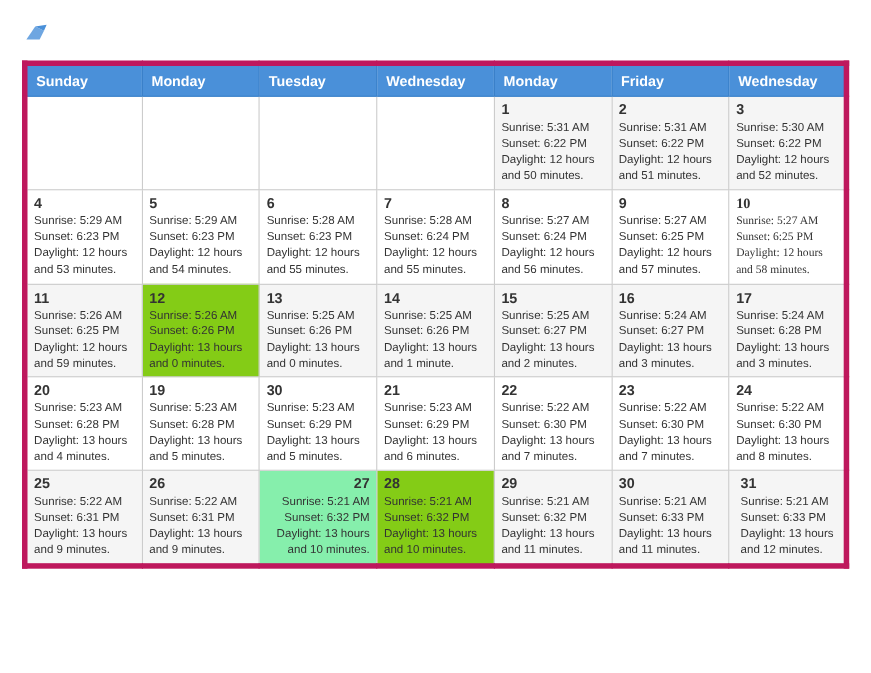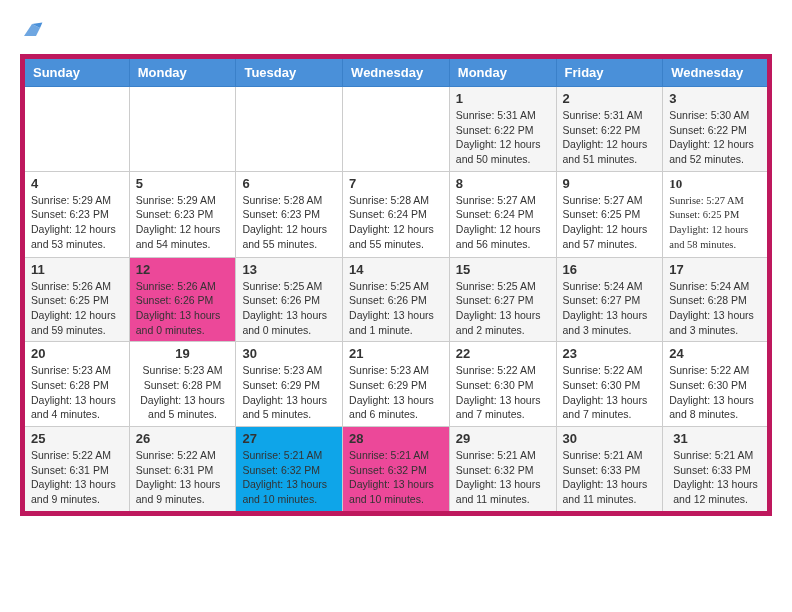--- a/index.html
+++ b/index.html
@@ -198,21 +198,21 @@
         </td>
       </tr>
       <tr>
         <td style="background: rgb(245, 245, 245);">
           <span class="day-number">11</span>
           <div class="day-info" style="white-space: pre-line;">Sunrise: 5:26 AM
 Sunset: 6:25 PM
 Daylight: 12 hours
 and 59 minutes.</div>
         </td>
-        <td style="background: #ec4899;">
+        <td style="background: #84cc16;">
           <span class="day-number">12</span>
           <div class="day-info" style="white-space: pre-line;">Sunrise: 5:26 AM
 Sunset: 6:26 PM
 Daylight: 13 hours
 and 0 minutes.</div>
         </td>
         <td style="background: rgb(245, 245, 245);">
           <span class="day-number">13</span>
           <div class="day-info" style="white-space: pre-line;">Sunrise: 5:25 AM
 Sunset: 6:26 PM
@@ -249,21 +249,21 @@
         </td>
       </tr>
       <tr>
         <td style="background: rgb(255, 255, 255);">
           <span class="day-number">20</span>
           <div class="day-info" style="white-space: pre-line;">Sunrise: 5:23 AM
 Sunset: 6:28 PM
 Daylight: 13 hours
 and 4 minutes.</div>
         </td>
-        <td style="background: rgb(255, 255, 255); text-align: center;">
+        <td style="background: rgb(255, 255, 255);">
           <span class="day-number">19</span>
           <div class="day-info" style="white-space: pre-line;">Sunrise: 5:23 AM
 Sunset: 6:28 PM
 Daylight: 13 hours
 and 5 minutes.</div>
         </td>
         <td style="background: rgb(255, 255, 255);">
           <span class="day-number">30</span>
           <div class="day-info" style="white-space: pre-line;">Sunrise: 5:23 AM
 Sunset: 6:29 PM
@@ -307,28 +307,28 @@
 Daylight: 13 hours
 and 9 minutes.</div>
         </td>
         <td style="background: rgb(245, 245, 245);">
           <span class="day-number">26</span>
           <div class="day-info" style="white-space: pre-line;">Sunrise: 5:22 AM
 Sunset: 6:31 PM
 Daylight: 13 hours
 and 9 minutes.</div>
         </td>
-        <td style="background: #0ea5e9;">
+        <td style="background: #86efac; text-align: right;">
           <span class="day-number">27</span>
           <div class="day-info" style="white-space: pre-line;">Sunrise: 5:21 AM
 Sunset: 6:32 PM
 Daylight: 13 hours
 and 10 minutes.</div>
         </td>
-        <td style="background: #ec4899;">
+        <td style="background: #84cc16;">
           <span class="day-number">28</span>
           <div class="day-info" style="white-space: pre-line;">Sunrise: 5:21 AM
 Sunset: 6:32 PM
 Daylight: 13 hours
 and 10 minutes.</div>
         </td>
         <td style="background: rgb(245, 245, 245);">
           <span class="day-number">29</span>
           <div class="day-info" style="white-space: pre-line;">Sunrise: 5:21 AM
 Sunset: 6:32 PM

